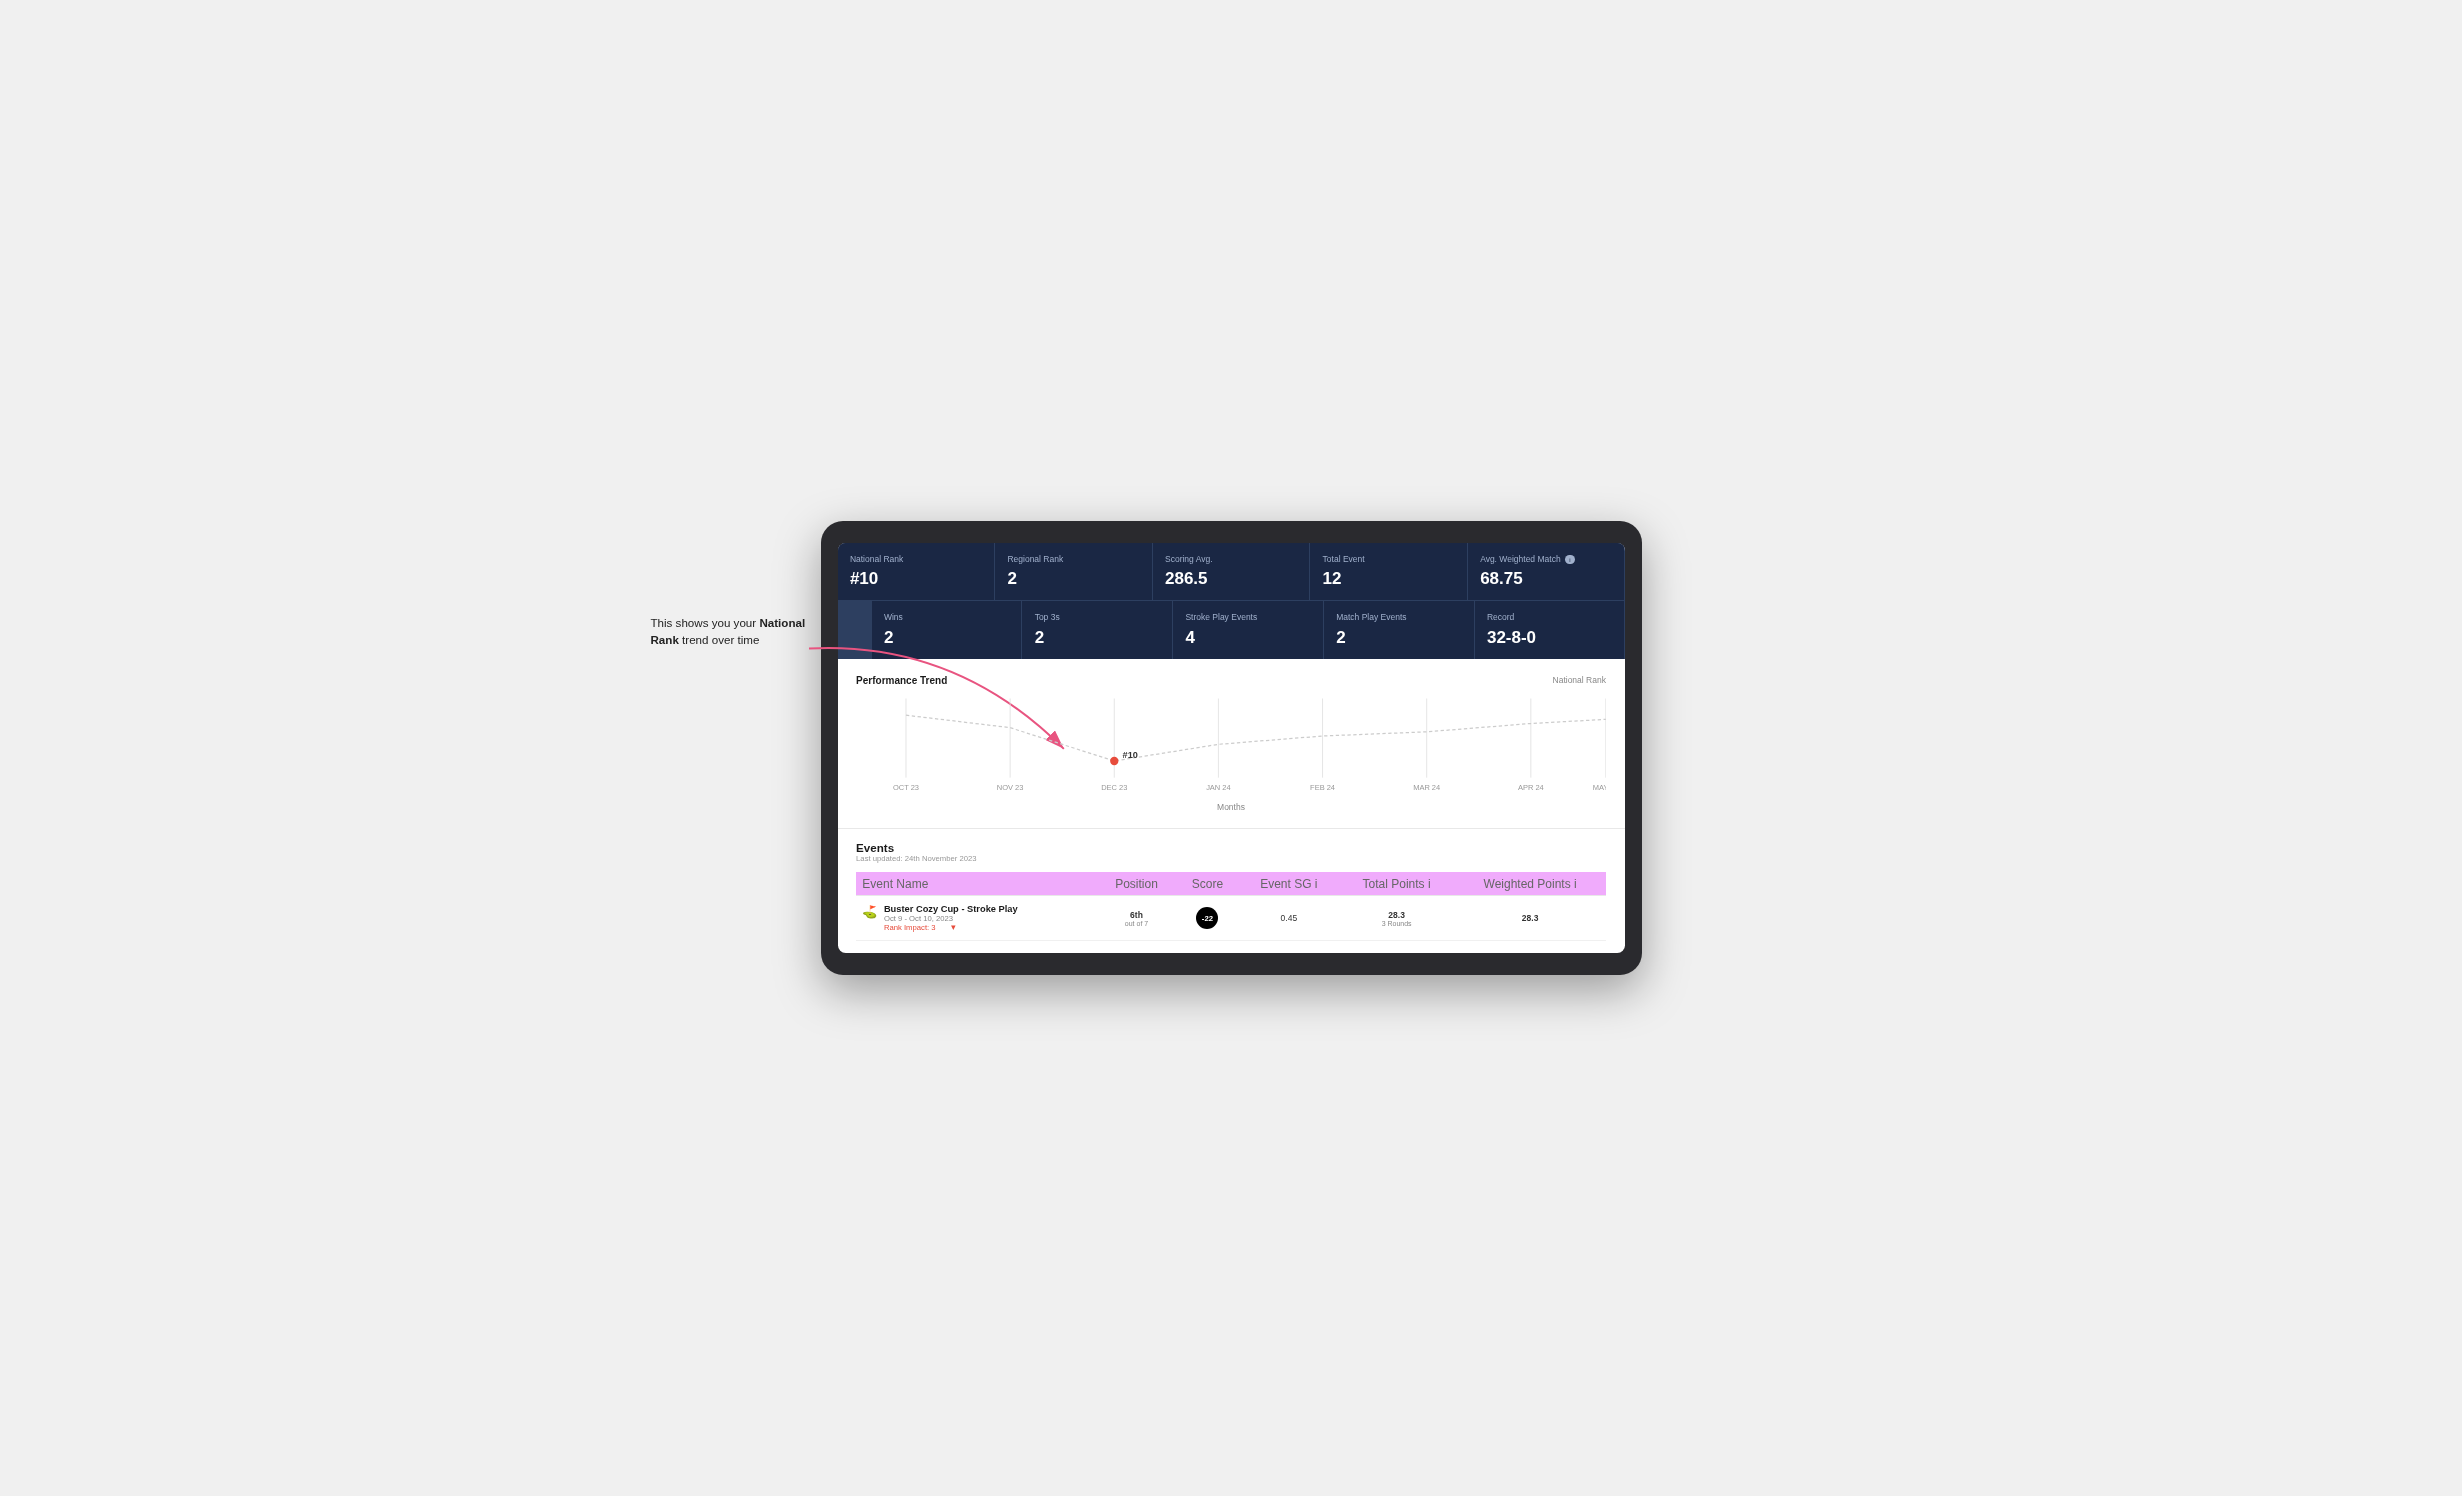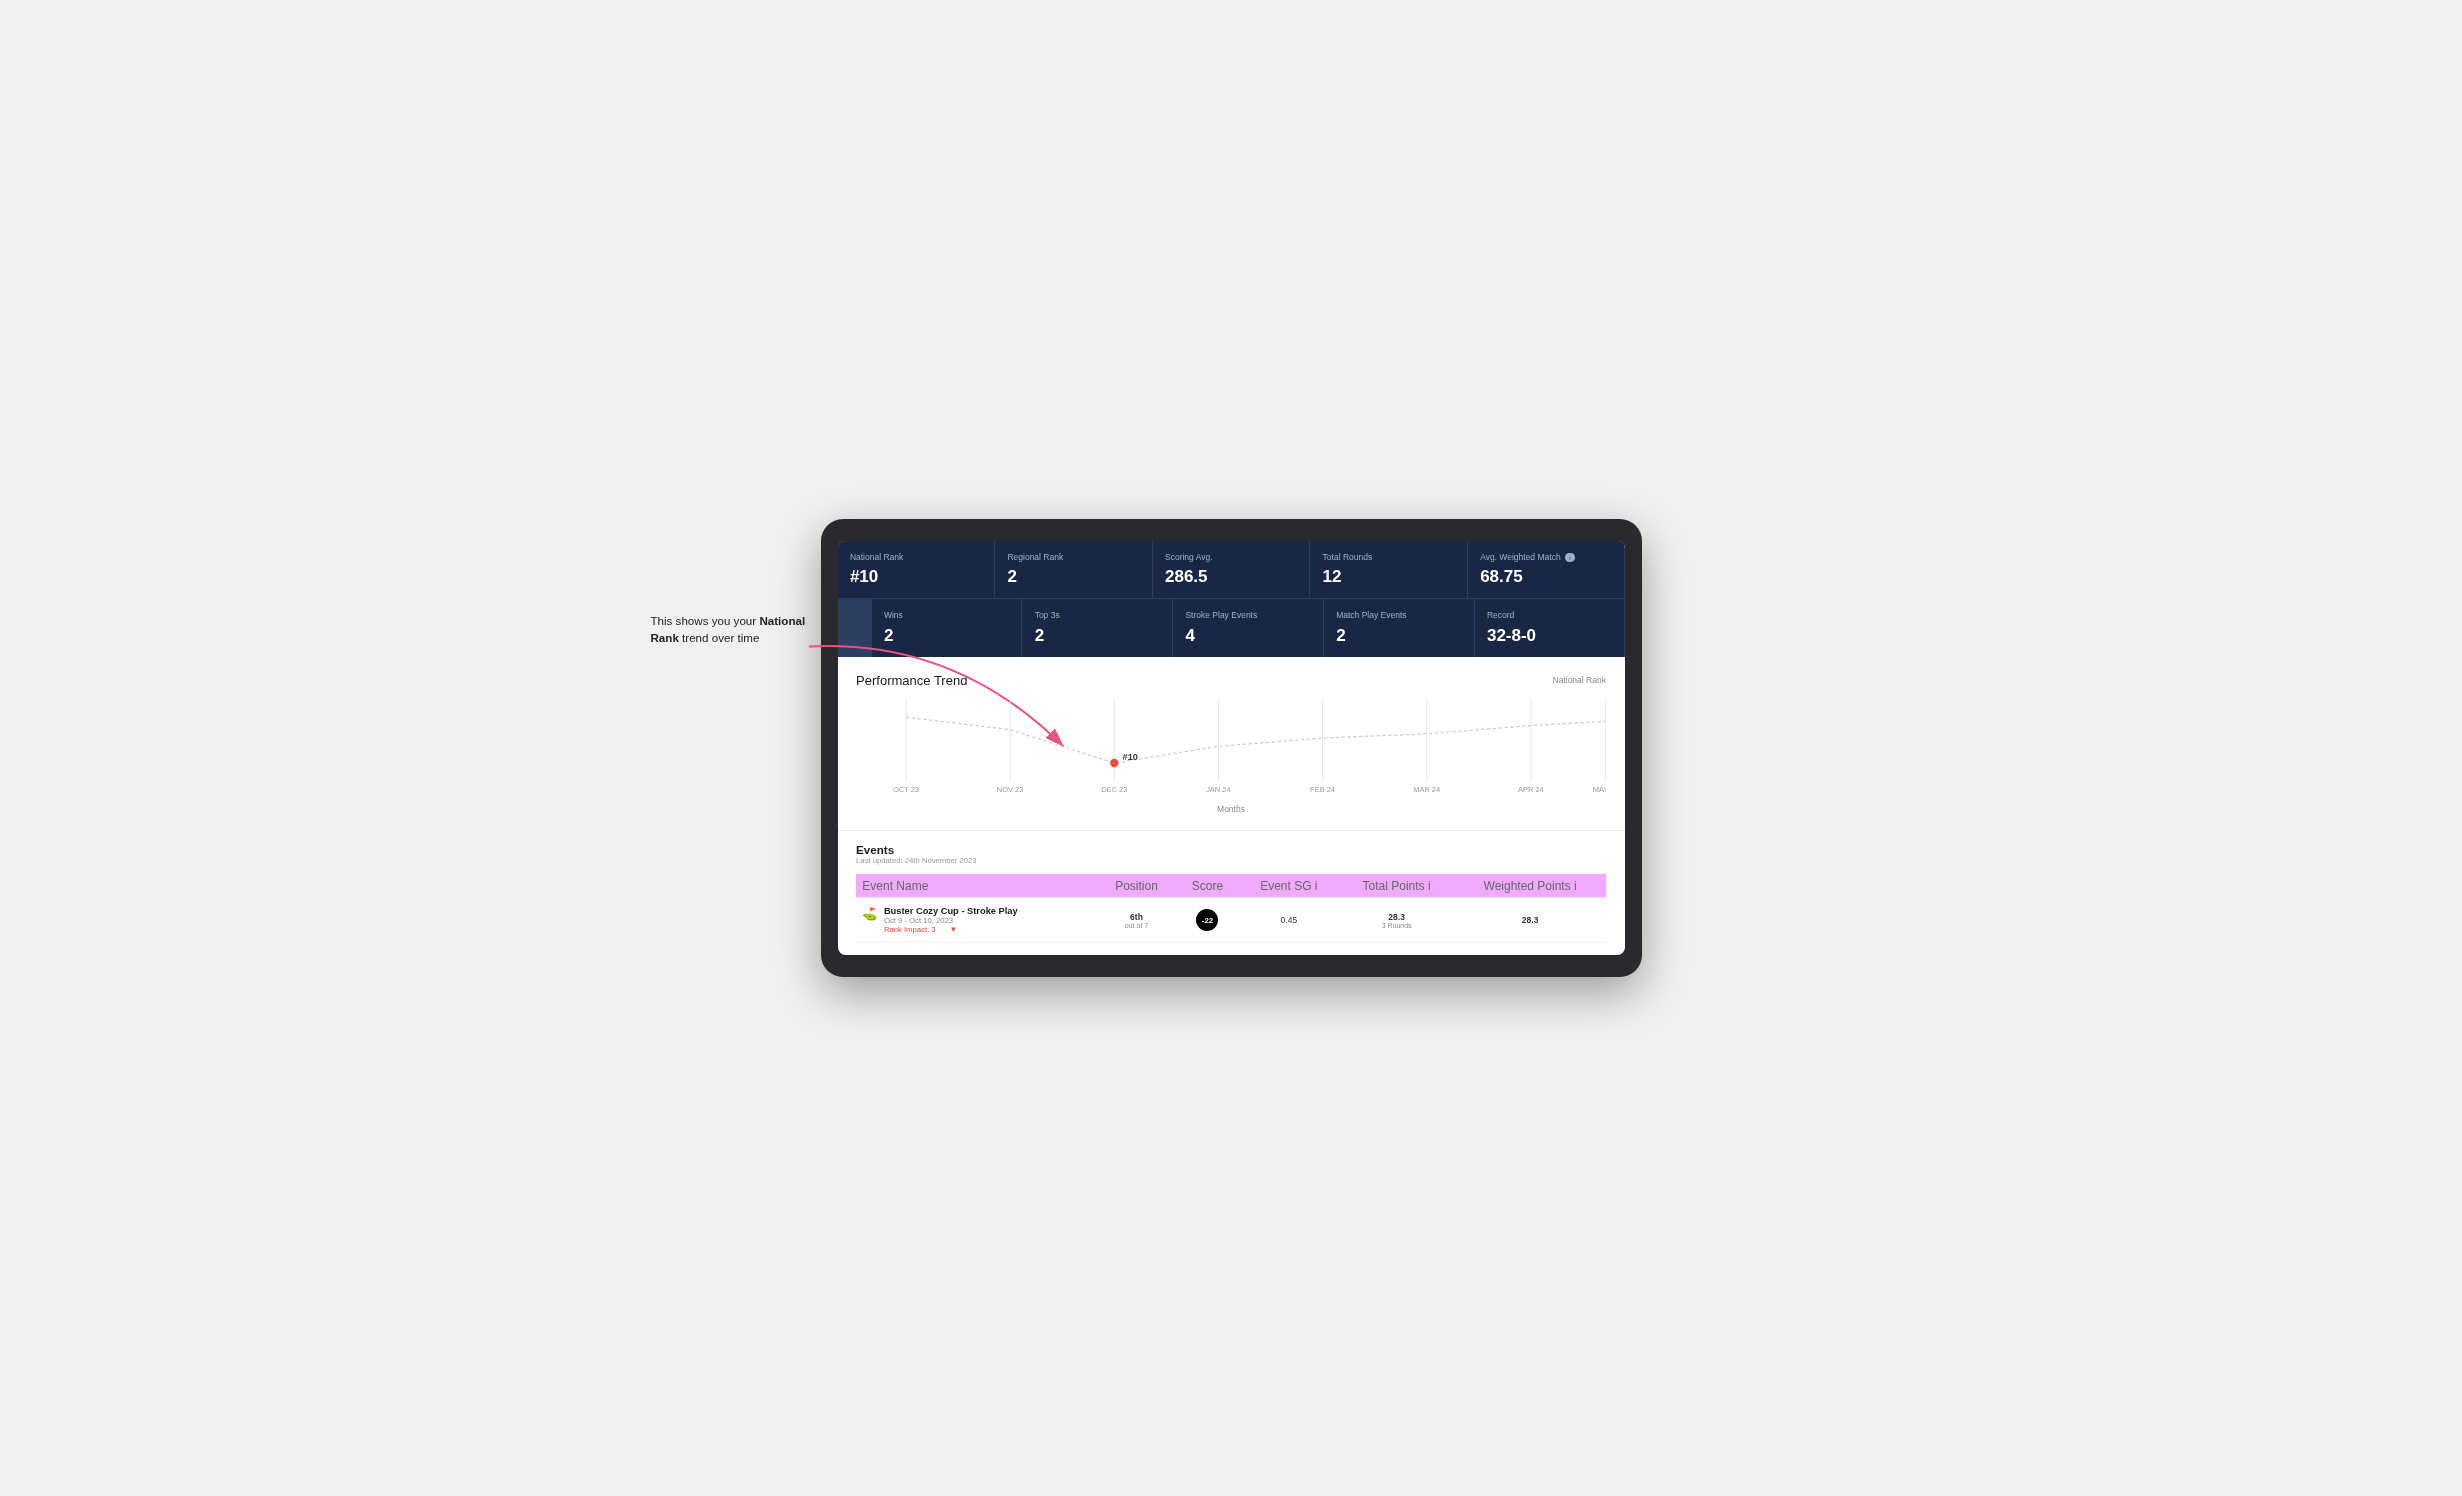--- a/index.html
+++ b/index.html
@@ -104,22 +104,22 @@
       padding: 15.5px 18.6px;
       border-bottom: 0.8px solid #e8e8e8;
     }
     .perf-header {
       display: flex;
       justify-content: space-between;
       align-items: center;
       margin-bottom: 12.4px;
     }
     .perf-title {
-      font-size: 13px;
-      font-weight: 400;
+      font-size: 10px;
+      font-weight: 700;
       color: #1a1a1a;
     }
     .perf-label {
       font-size: 8.5px;
       color: #888;
     }
 
     .chart-area {
       position: relative;
       height: 101px;
@@ -238,21 +238,21 @@
         </div>
         <div class="stat-cell">
           <div class="label">Regional Rank</div>
           <div class="value">2</div>
         </div>
         <div class="stat-cell">
           <div class="label">Scoring Avg.</div>
           <div class="value">286.5</div>
         </div>
         <div class="stat-cell">
-          <div class="label">Total Rounds</div>
+          <div class="label">Total Event</div>
           <div class="value">12</div>
         </div>
         <div class="stat-cell">
           <div class="label">
             <span>Avg. Weighted Match</span>
             <span class="info-icon">i</span>
           </div>
           <div class="value">68.75</div>
         </div>
       </div>

